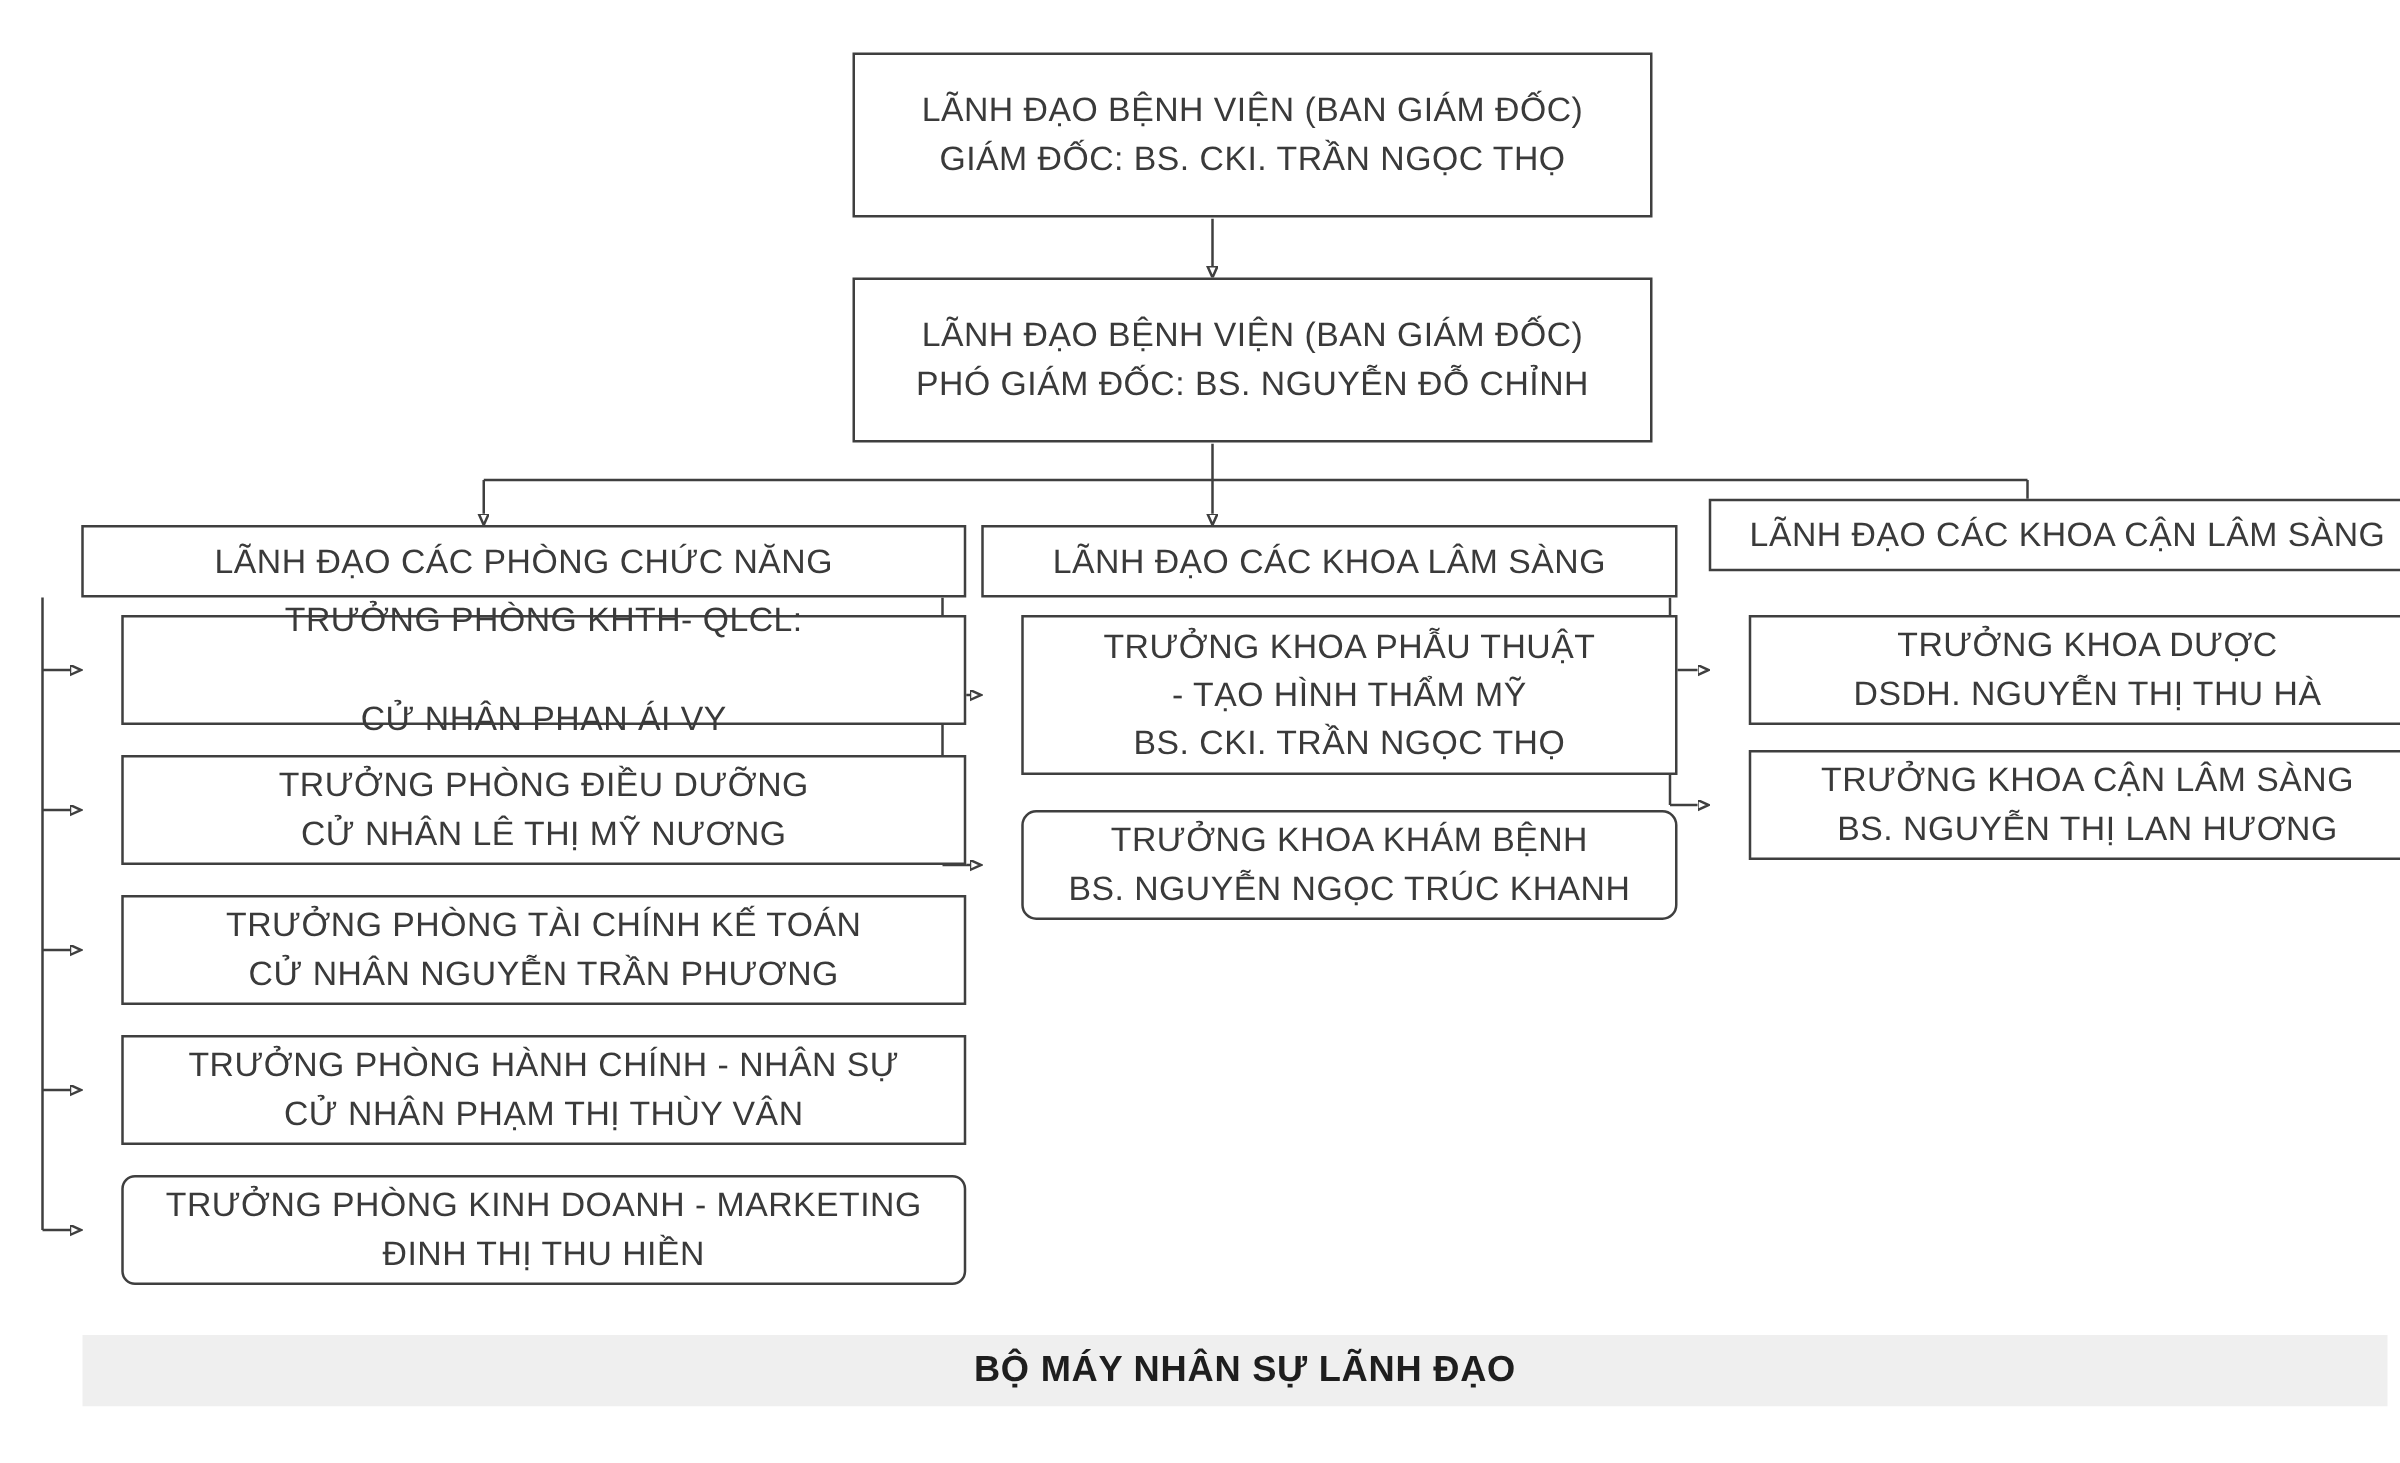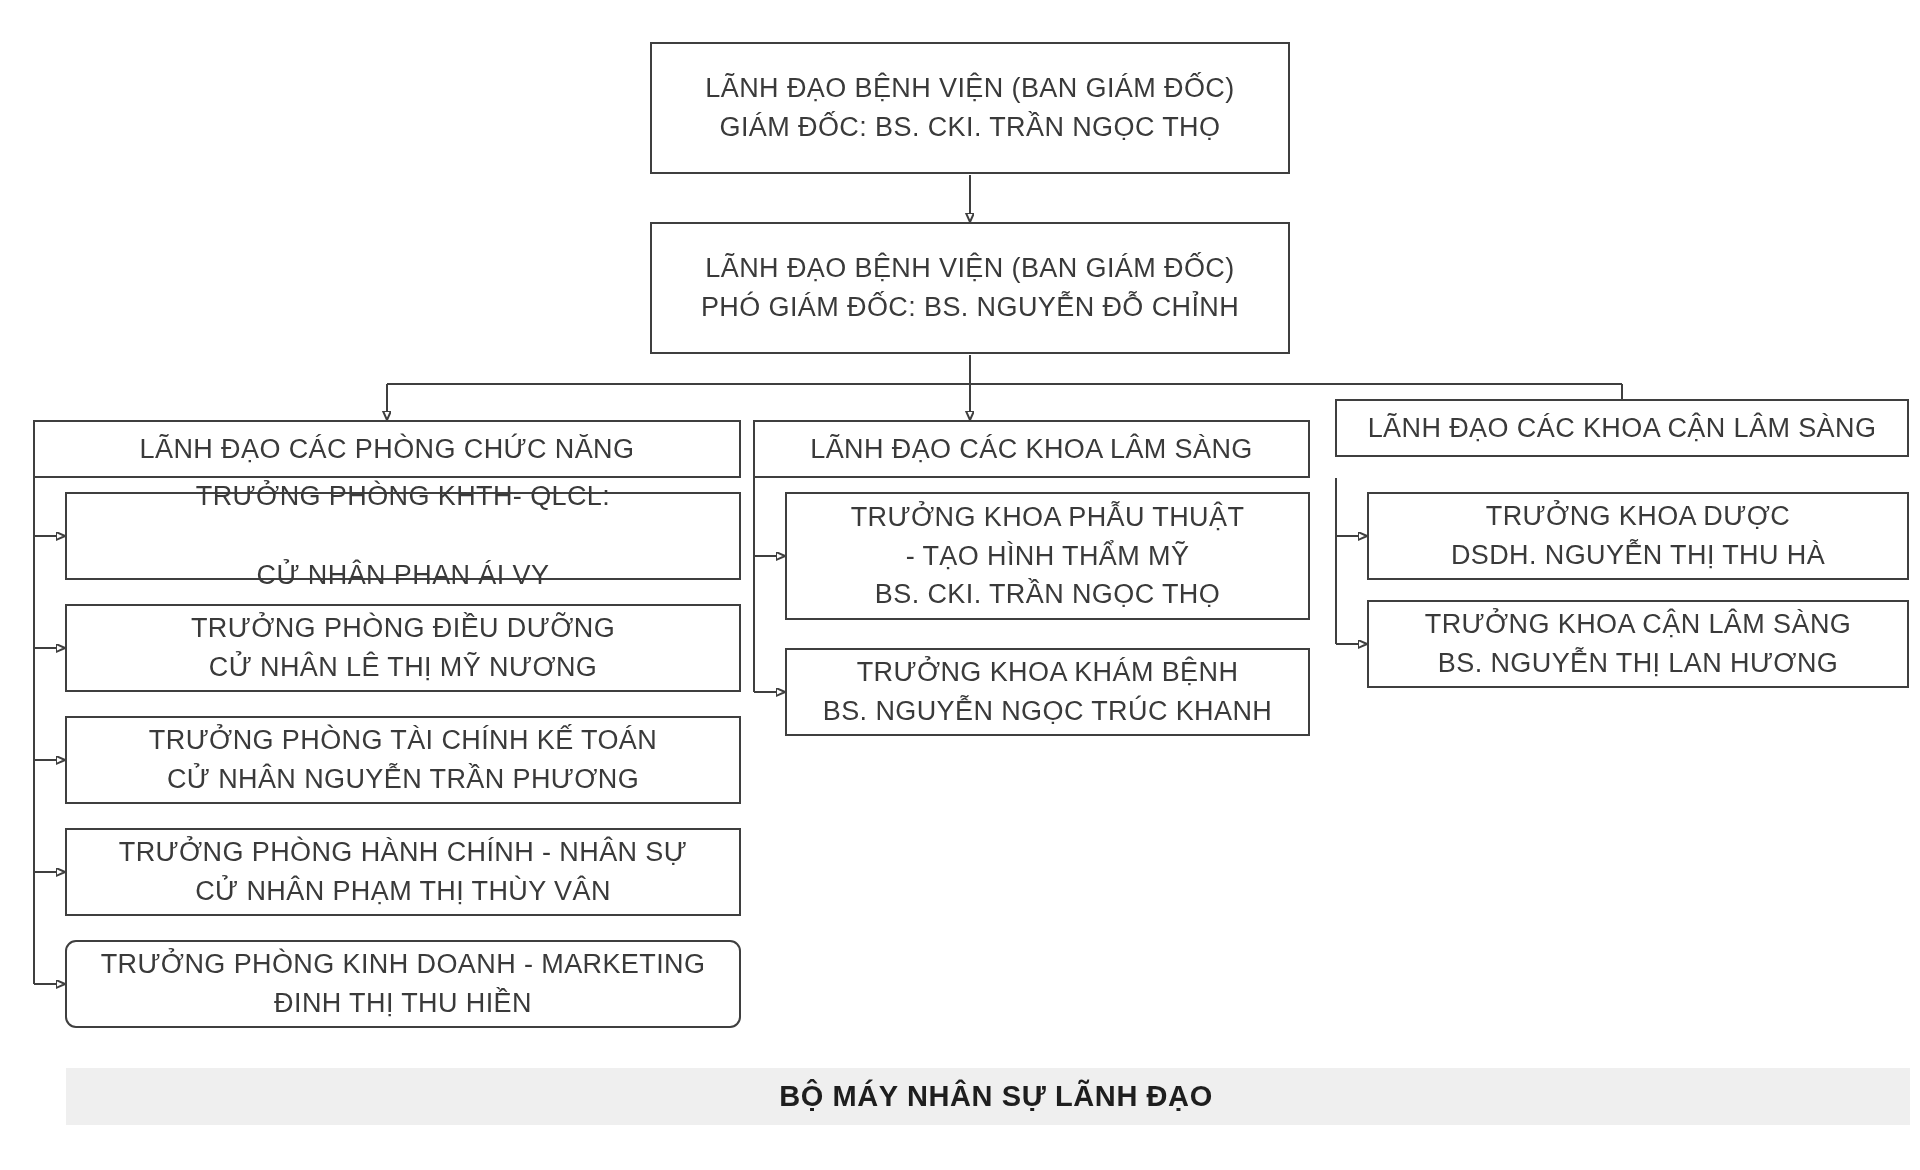--- a/index.html
+++ b/index.html
@@ -30,20 +30,21 @@
     display: flex;
     flex-direction: column;
     align-items: center;
     justify-content: center;
     text-align: center;
     color: var(--text-color, #3a3a3a);
     font-size: 27px;
     line-height: 1.44;
     letter-spacing: 0.4px;
     white-space: nowrap;
+    margin-left: 32px;
   }
   .banner {
     position: absolute;
     box-sizing: border-box;
     background: var(--banner-bg, #efefef);
     display: flex;
     align-items: center;
     justify-content: center;
     font-weight: bold;
     font-size: 29px;
@@ -123,21 +124,21 @@
   </div>
 
   <div class="obox" style="left:753px; top:420px; width:557px; height:58px;">
     <div>LÃNH ĐẠO CÁC KHOA LÂM SÀNG</div>
   </div>
   <div class="obox" style="left:785px; top:492px; width:525px; height:128px;">
     <div>TRƯỞNG KHOA PHẪU THUẬT</div>
     <div>- TẠO HÌNH THẨM MỸ</div>
     <div>BS. CKI. TRẦN NGỌC THỌ</div>
   </div>
-  <div class="obox" style="left:785px; top:648px; width:525px; height:88px;">
+  <div class="obox" style="left:785px; top:648px; width:525px; height:88px;border-radius:12px;">
     <div>TRƯỞNG KHOA KHÁM BỆNH</div>
     <div>BS. NGUYỄN NGỌC TRÚC KHANH</div>
   </div>
 
   <div class="obox" style="left:1335px; top:399px; width:574px; height:58px;">
     <div>LÃNH ĐẠO CÁC KHOA CẬN LÂM SÀNG</div>
   </div>
   <div class="obox" style="left:1367px; top:492px; width:542px; height:88px;">
     <div>TRƯỞNG KHOA DƯỢC</div>
     <div>DSDH. NGUYỄN THỊ THU HÀ</div>

